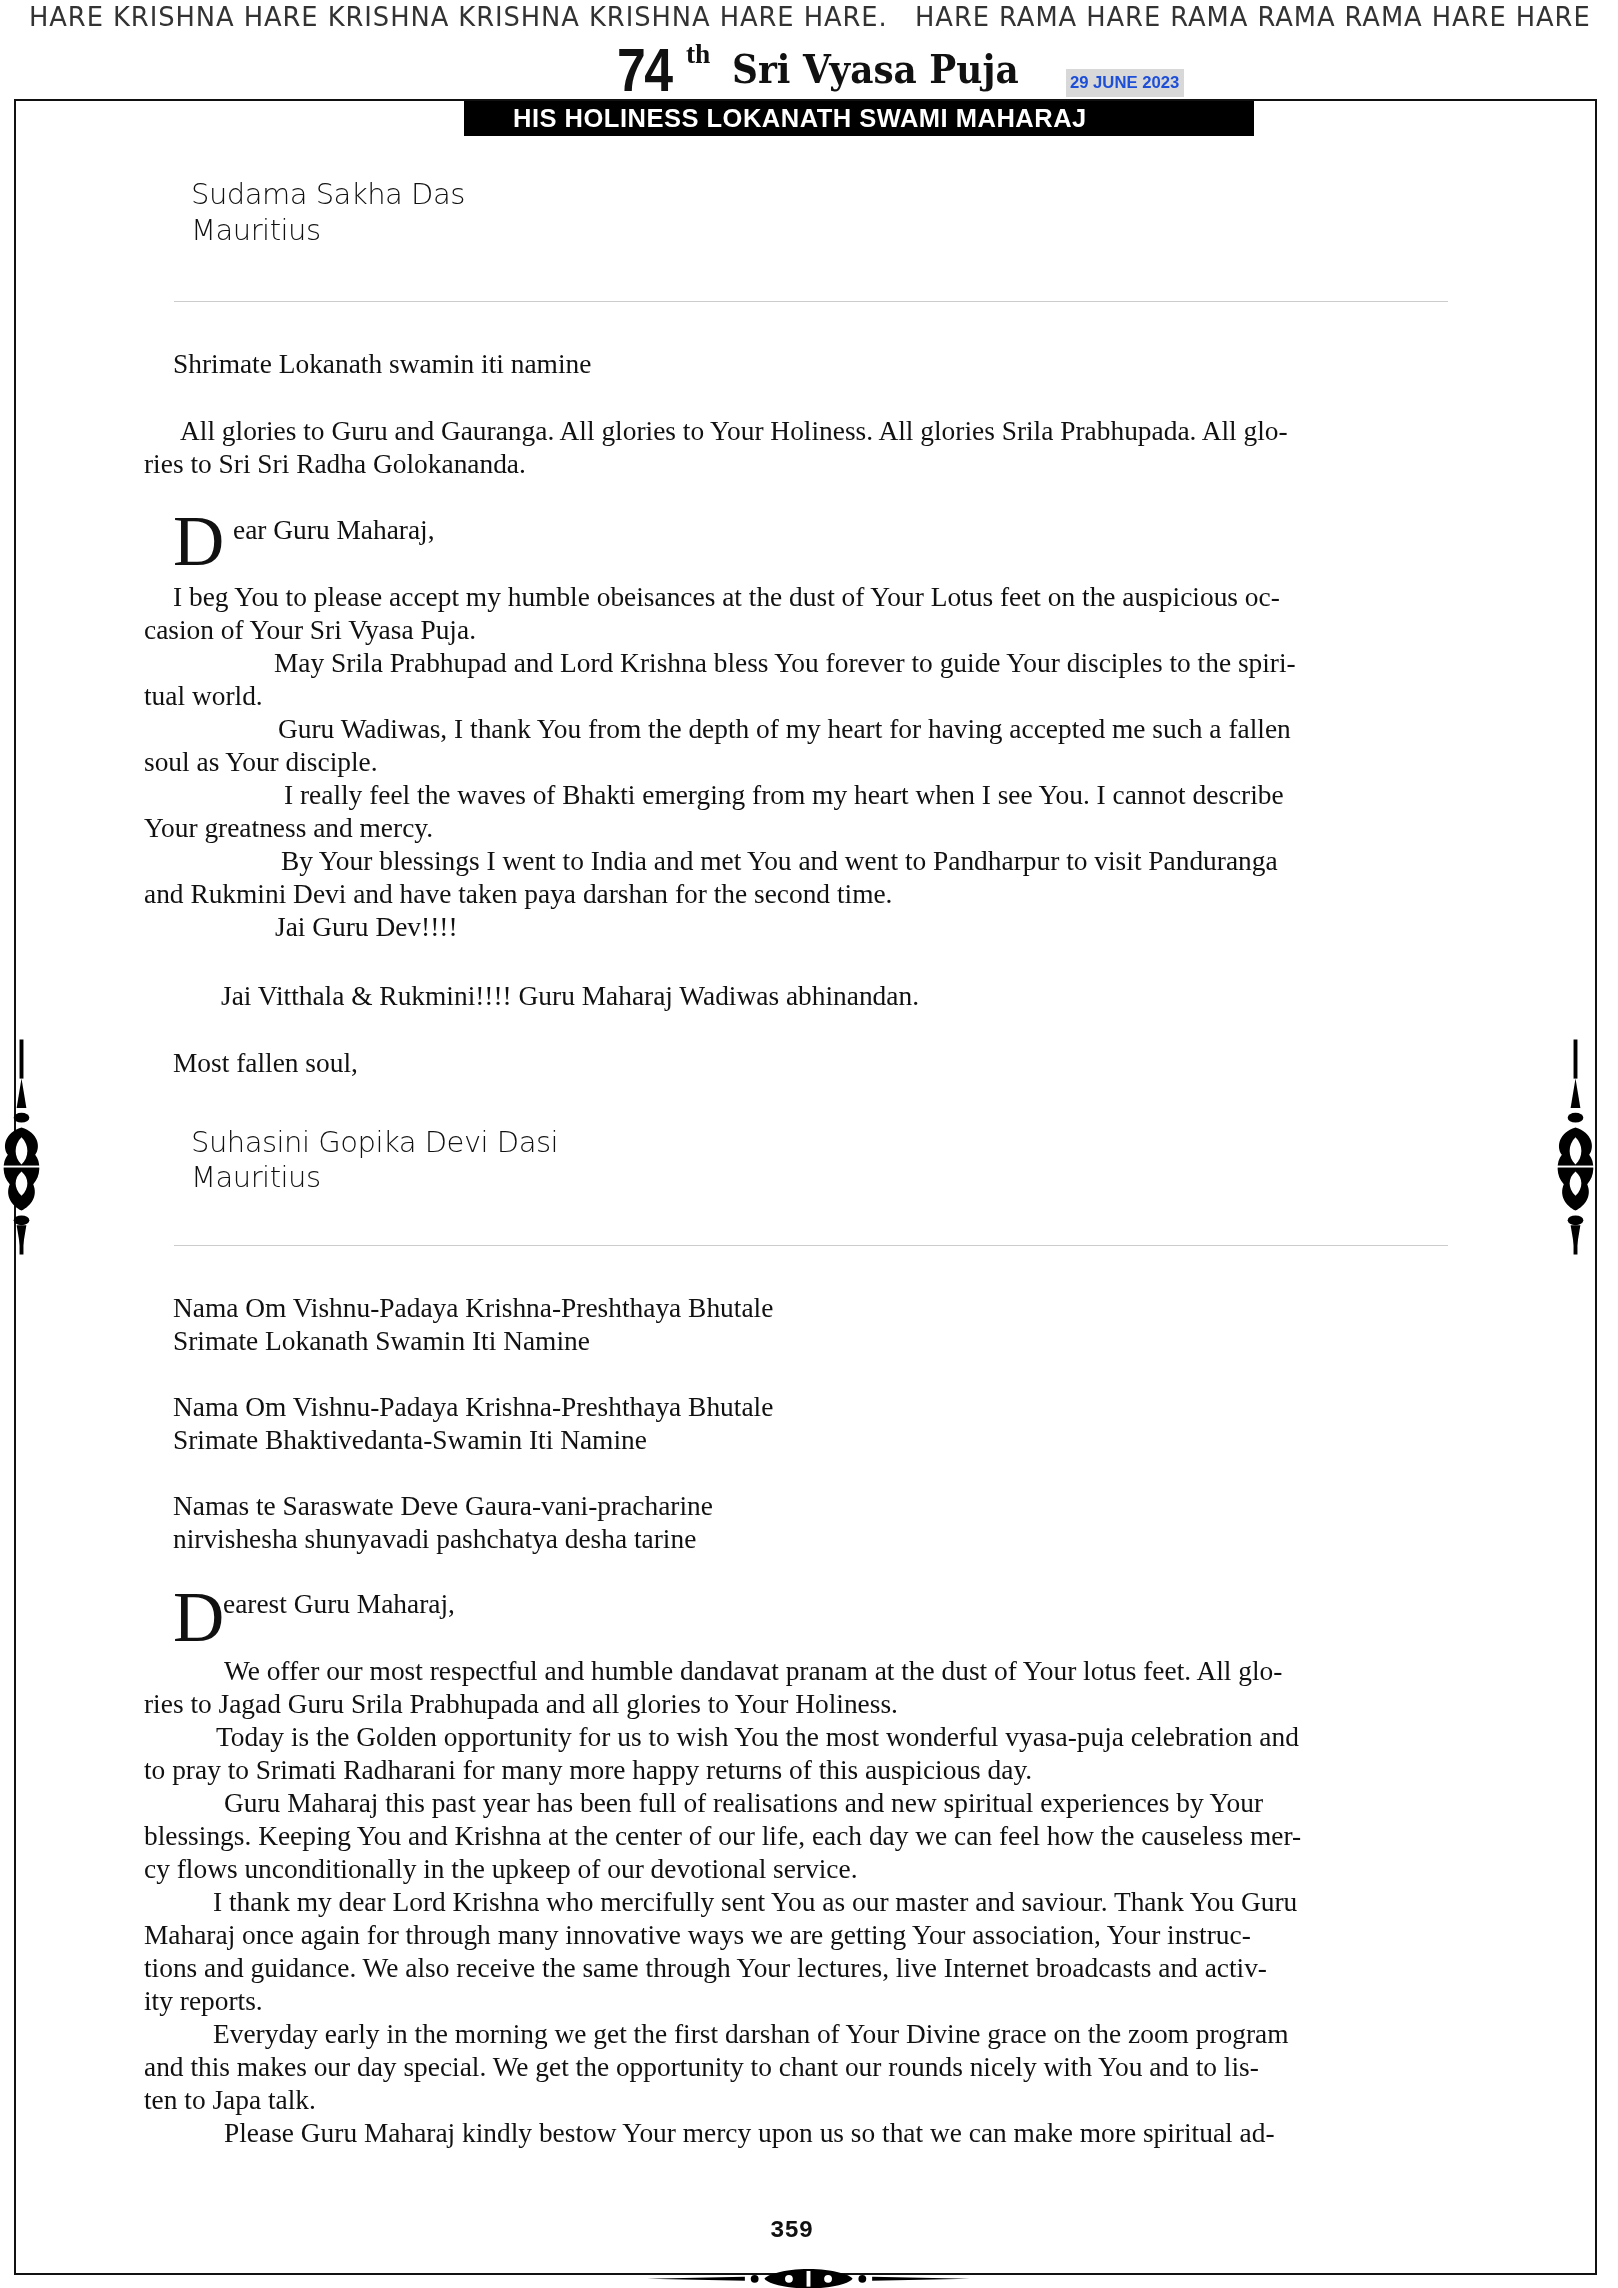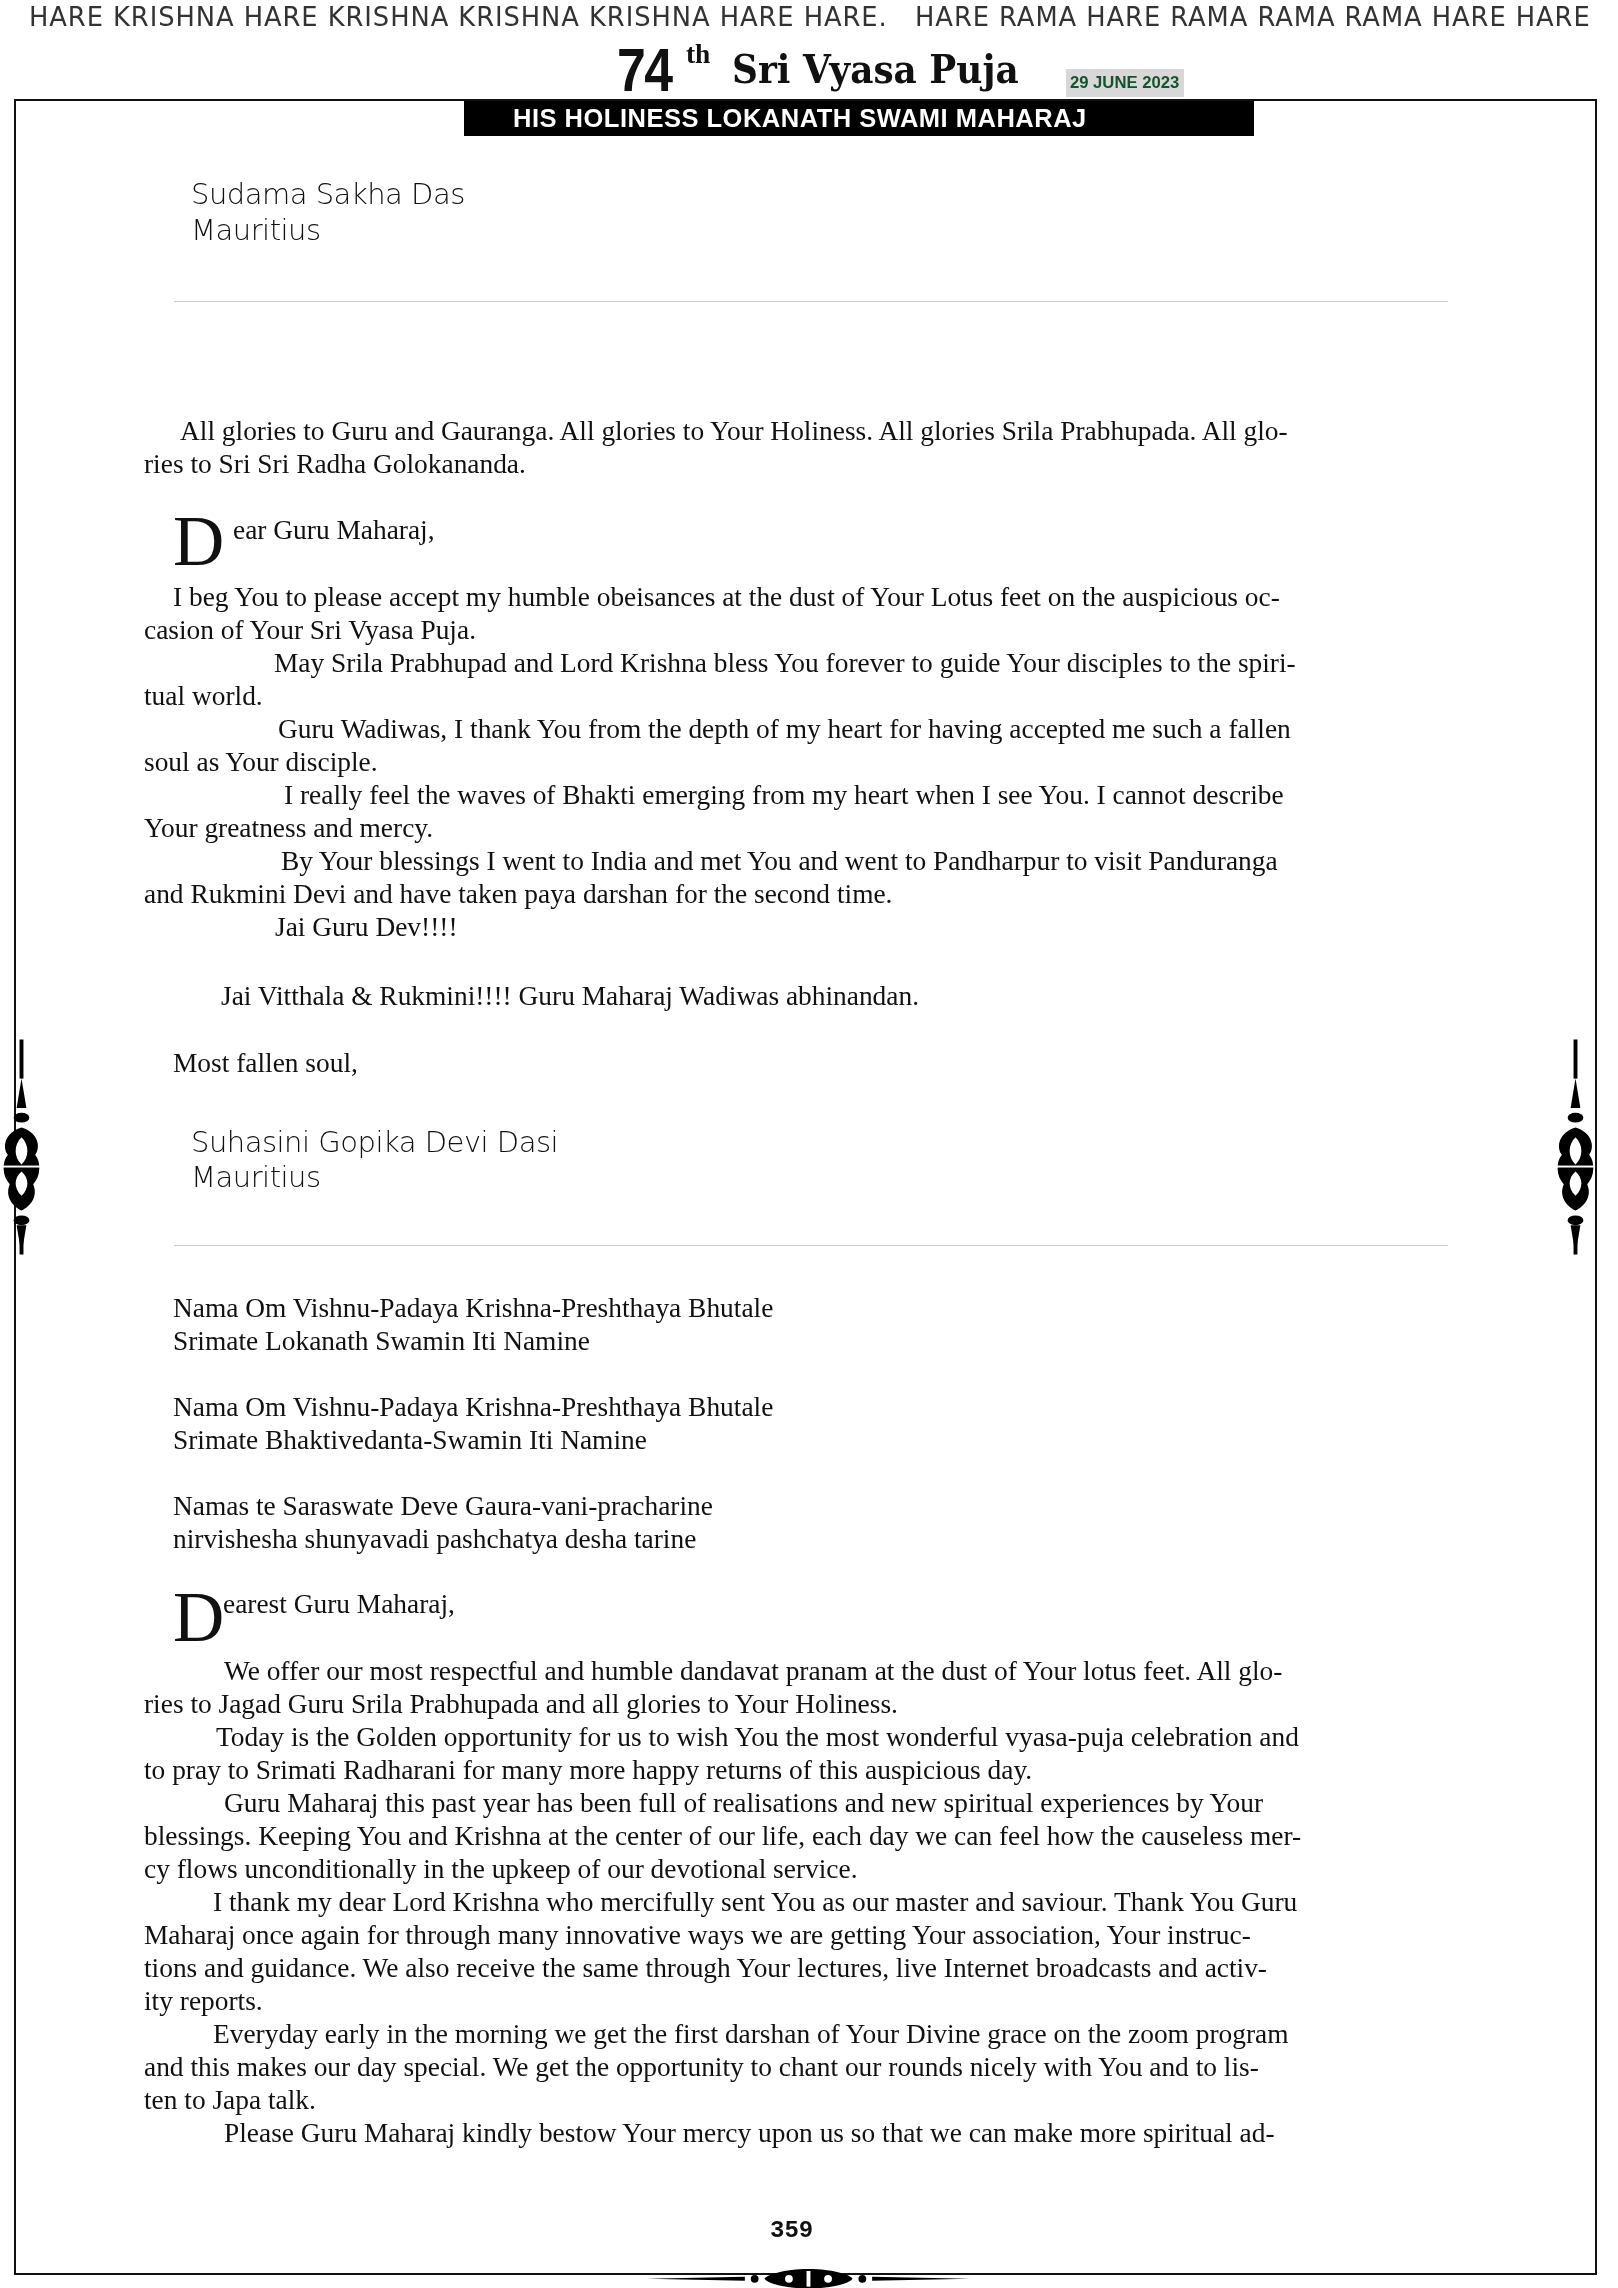--- a/index.html
+++ b/index.html
@@ -24,21 +24,21 @@
     .tsup {
       position: absolute; left: 69px; top: 3.9px; font-family: "Liberation Serif", serif;
       font-weight: bold; font-size: 27.4px;
     }
     .tname {
       position: absolute; left: 115px; top: 9.8px; font-family: "DejaVu Serif", serif;
       font-weight: bold; font-size: 39px; line-height: 49px; white-space: nowrap;
       transform: scaleX(0.92); transform-origin: left top;
     }
     .tdate {
-      position: absolute; left: 449px; top: 34px; background: #d8d8d8; color: #14532d;
+      position: absolute; left: 449px; top: 34px; background: #d8d8d8; color: #1d4ed8;
       font-family: "Liberation Sans", sans-serif; font-weight: bold; font-size: 16.7px;
       padding: 3.9px 4.9px 3.9px 3.9px; white-space: nowrap;
     }
     .subbar {
       position: absolute; left: 464px; top: 101px; width: 790px; height: 35px;
       background: #000; color: #fff; font-family: "Liberation Sans", sans-serif;
       font-weight: bold; font-size: 25.5px; line-height: 35px; padding-left: 49px;
       box-sizing: border-box; letter-spacing: 0.5px; white-space: nowrap;
     }
     .sig {
@@ -75,20 +75,21 @@
   <div class="tdate">29 JUNE 2023</div>
 </div>
 <div class="subbar">HIS HOLINESS LOKANATH SWAMI MAHARAJ</div>
 
 <div class="sig" style="top:177px;">Sudama Sakha Das</div>
 <div class="sig" style="top:213px;">Mauritius</div>
 
 <div class="sep" style="top:301px;"></div>
 
 <div class="p left" style="top:348px; left:173px;">
+  <span class="ln">Shrimate Lokanath swamin iti namine</span>
 </div>
 <div class="p" style="top:415px;">
   <span class="ln" style="padding-left:36px;">All glories to Guru and Gauranga. All glories to Your Holiness. All glories Srila Prabhupada. All glo-</span>
   <span class="ln">ries to Sri Sri Radha Golokananda.</span>
 </div>
 
 <div class="dropcap" style="left:173px; top:512px;">D</div>
 <div class="p left" style="left:233px; top:514px;">ear Guru Maharaj,</div>
 
 <div class="p" style="top:581px;">

